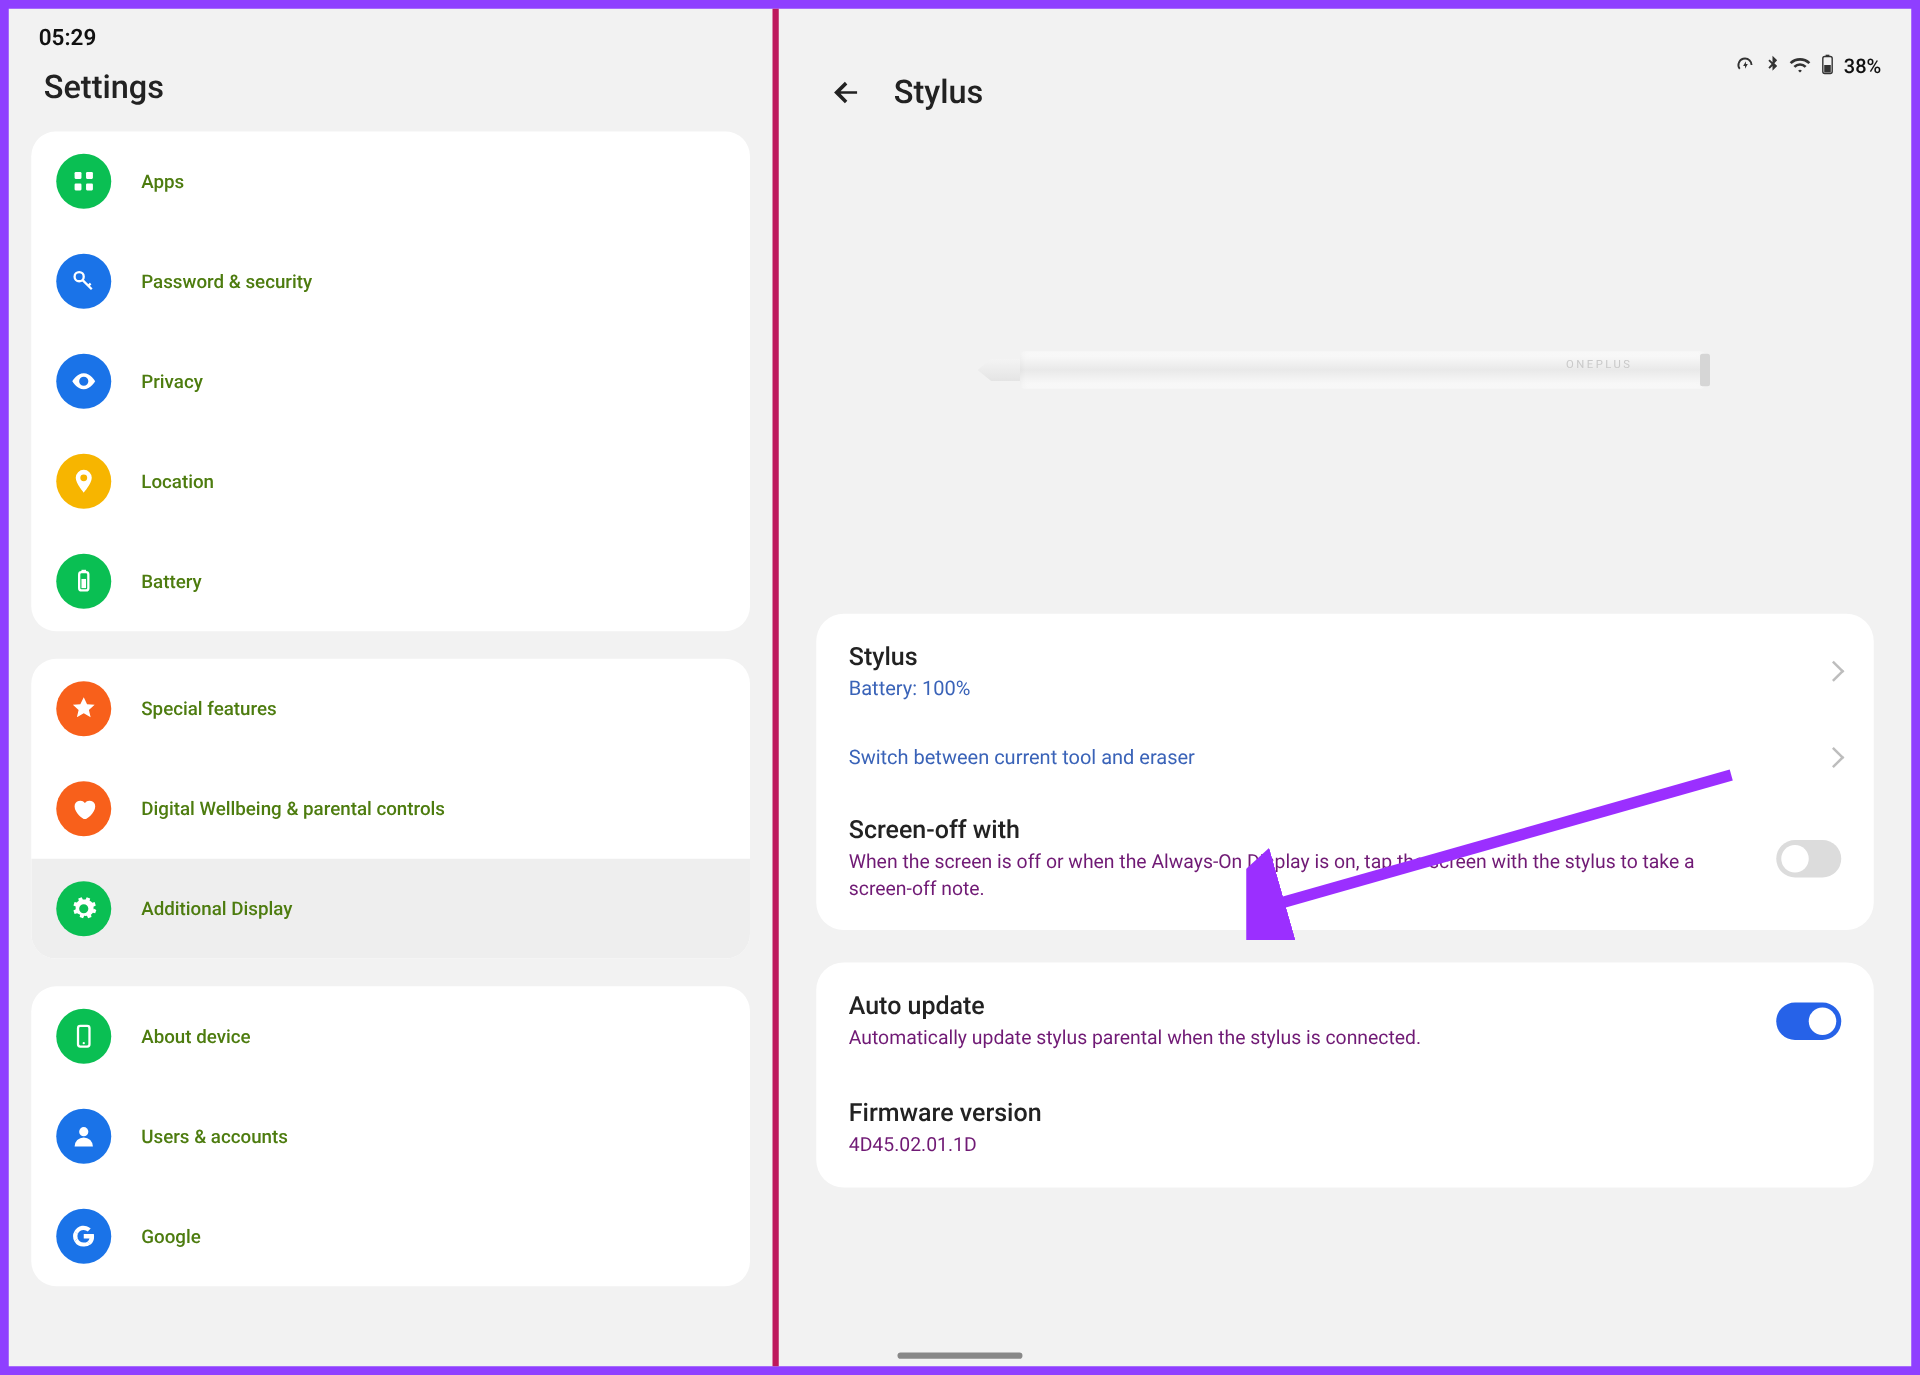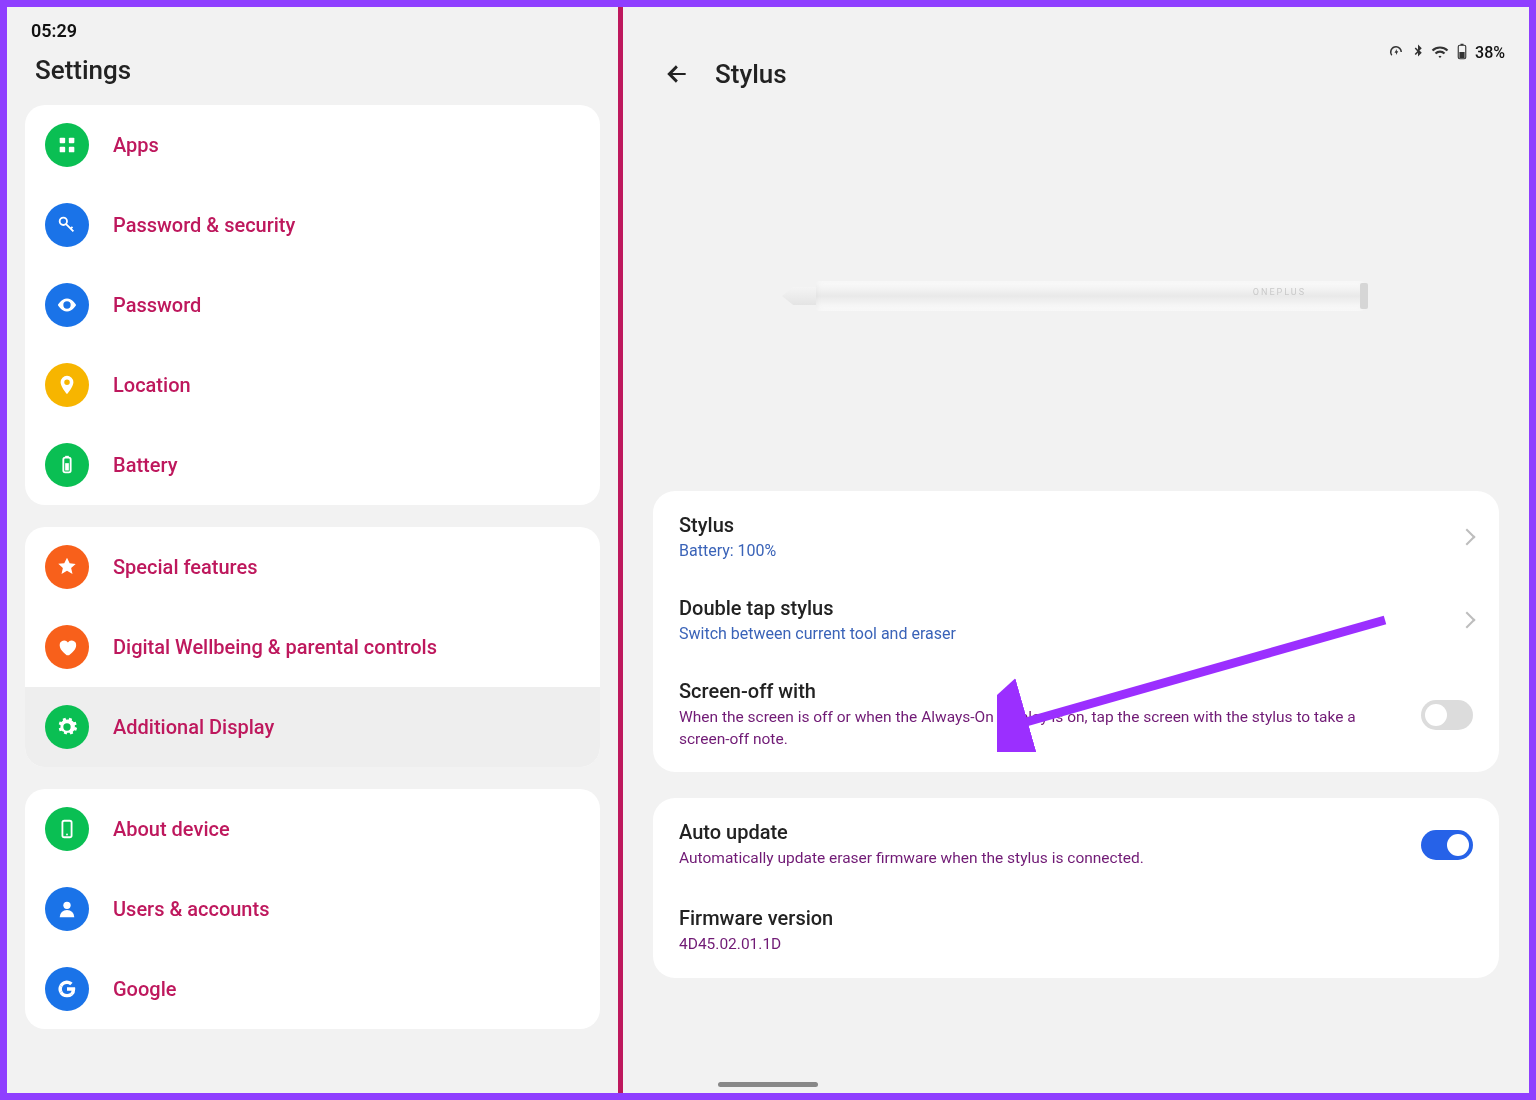--- a/index.html
+++ b/index.html
@@ -75,21 +75,21 @@
     cursor: pointer;
   }
   .row.selected { background: #eeeeee; }
   .icon-circ {
     width: 44px; height: 44px;
     border-radius: 50%;
     display: flex; align-items: center; justify-content: center;
     flex-shrink: 0;
   }
   .icon-circ svg { width: 22px; height: 22px; fill: #fff; }
-  .row-label { font-size: 20px; font-weight: 500; color: #be185d; }
+  .row-label { font-size: 15px; font-weight: 500; color: #4d7c0f; }
   
   .c-green  { background: #0abf53; }
   .c-blue   { background: #1a73e8; }
   .c-yellow { background: #f7b500; }
   .c-orange { background: #f8601b; }
 
   
   .right-header {
     display: flex;
     align-items: center;
@@ -244,21 +244,21 @@
                 </svg>
               </div>
               <div class="row-label">Password &amp; security</div>
             </div>
             <div class="row">
               <div class="icon-circ c-blue">
                 <svg viewBox="0 0 24 24">
                   <path d="M12 5C6 5 2 12 2 12s4 7 10 7 10-7 10-7-4-7-10-7zm0 11a4 4 0 110-8 4 4 0 010 8z"></path>
                 </svg>
               </div>
-              <div class="row-label">Password</div>
+              <div class="row-label">Privacy</div>
             </div>
             <div class="row">
               <div class="icon-circ c-yellow">
                 <svg viewBox="0 0 24 24">
                   <path d="M12 2a7 7 0 017 7c0 5-7 13-7 13S5 14 5 9a7 7 0 017-7zm0 4a3 3 0 100 6 3 3 0 000-6z"></path>
                 </svg>
               </div>
               <div class="row-label">Location</div>
             </div>
             <div class="row">
@@ -355,40 +355,39 @@
         <div class="rcard" id="rcard1">
             <div class="ritem">
               <div class="texts">
                 <div class="rtitle">Stylus</div>
                 <div class="rsub-blue">Battery: 100%</div>
               </div>
               <div class="chevron"></div>
             </div>
             <div class="ritem">
               <div class="texts">
-                <div class="rtitle">Double tap stylus</div>
                 <div class="rsub-blue">Switch between current tool and eraser</div>
               </div>
               <div class="chevron"></div>
             </div>
             <div class="ritem">
               <div class="texts">
                 <div class="rtitle">Screen-off with</div>
                 <div class="rsub-grey">When the screen is off or when the Always-On Display is on, tap the screen with the stylus to take a screen-off note.</div>
               </div>
               <div class="toggle off">
                 <div class="knob"></div>
               </div>
             </div>
           </div>
         <div class="rcard" id="rcard2">
             <div class="ritem">
               <div class="texts">
                 <div class="rtitle">Auto update</div>
-                <div class="rsub-grey">Automatically update eraser firmware when the stylus is connected.</div>
+                <div class="rsub-grey">Automatically update stylus parental when the stylus is connected.</div>
               </div>
               <div class="toggle on">
                 <div class="knob"></div>
               </div>
             </div>
             <div class="ritem">
               <div class="texts">
                 <div class="rtitle">Firmware version</div>
                 <div class="rsub-grey">4D45.02.01.1D</div>
               </div>

